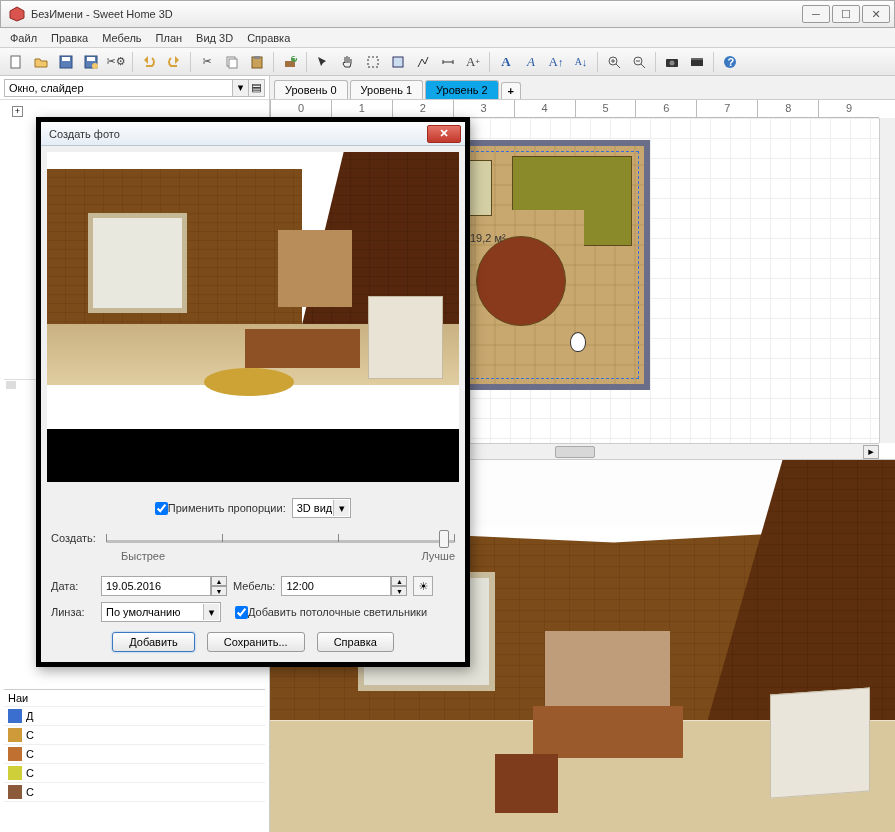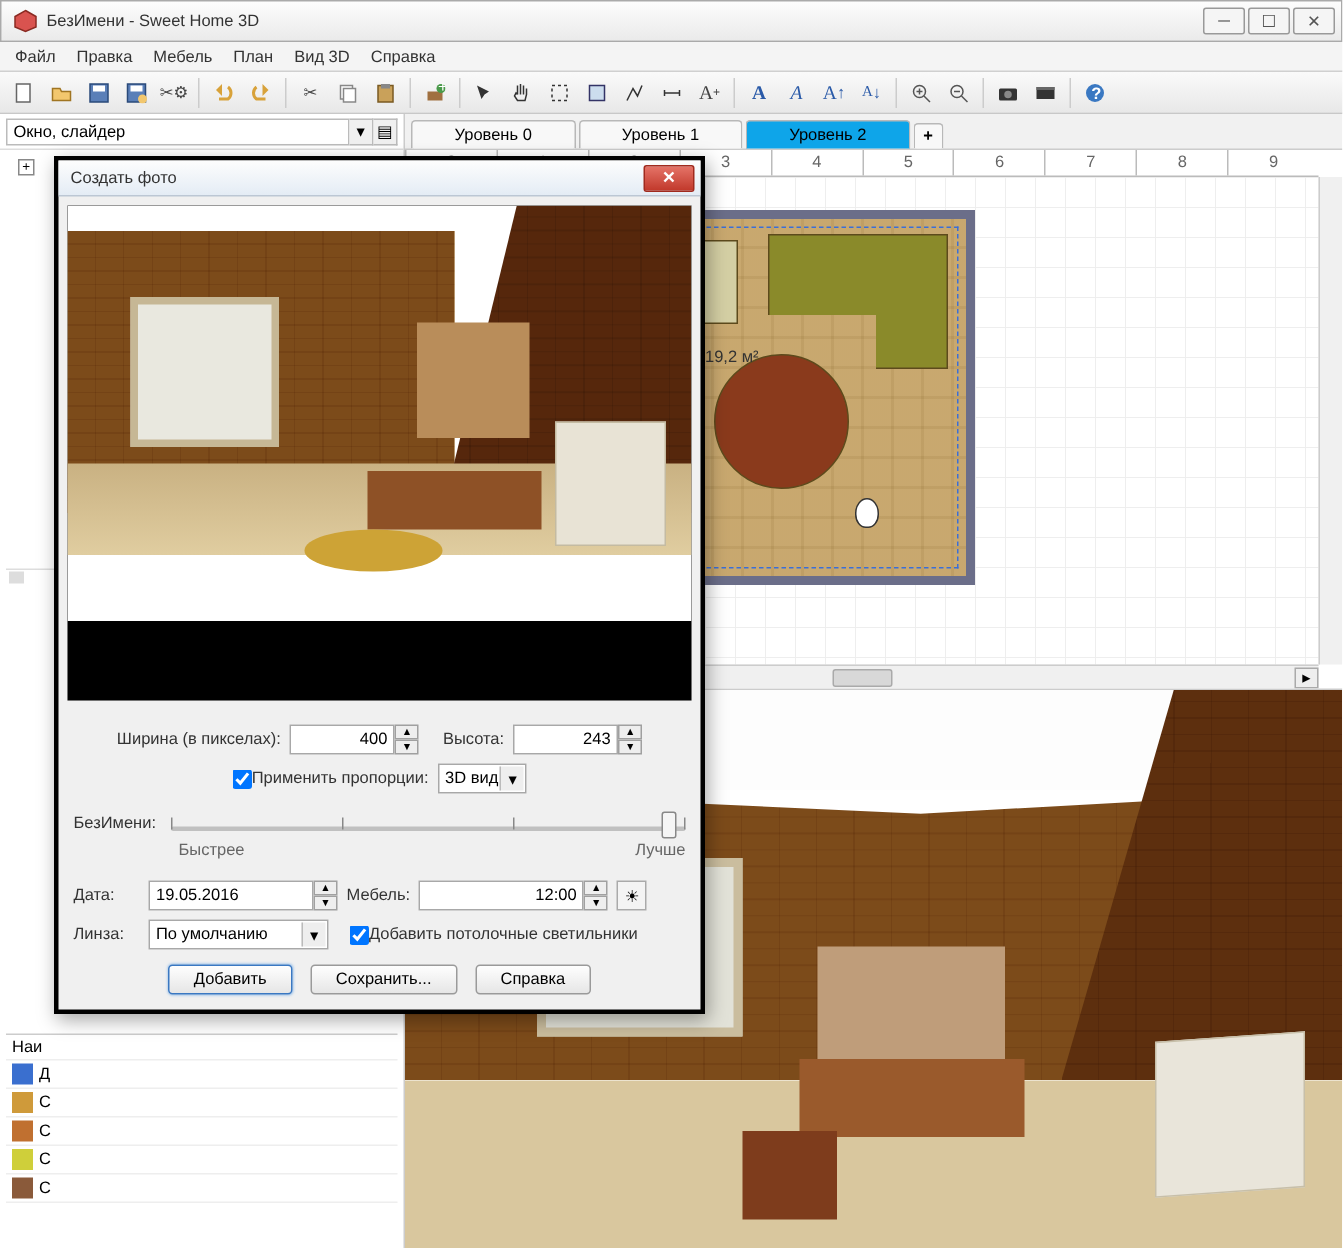--- a/index.html
+++ b/index.html
@@ -32,21 +32,21 @@
 .tree-dd { width: 16px; height: 18px; border: 1px solid #bbb; border-left: none; background: #f0f0f0; display:flex; align-items:center; justify-content:center; }
 .tree-area { flex: 1; overflow: auto; padding: 4px; }
 .tree-node { display: flex; align-items: center; gap: 4px; padding: 2px 0 2px 8px; }
 .tree-expand { width: 11px; height: 11px; border: 1px solid #888; display: flex; align-items: center; justify-content: center; font-size: 9px; line-height: 1; }
 .catalog-labels { margin-top: 300px; border-top: 1px solid #ccc; }
 .catalog-labels .clabel { display:flex; align-items:center; gap:4px; padding: 2px 4px; border-bottom: 1px solid #eee; }
 .cat-icon { width:14px; height:14px; background:#888; }
 
 
 .lvl-tabs { height: 24px; background: #f1f1f1; border-bottom: 1px solid #ccc; display: flex; align-items: flex-end; padding-left: 4px; gap: 2px; }
-.lvl-tab { padding: 3px 28px; border: 1px solid #b8b8b8; border-bottom: none; border-radius: 3px 3px 0 0; background: #f8f8f8; cursor: default; }
+.lvl-tab { padding: 3px 10px; border: 1px solid #b8b8b8; border-bottom: none; border-radius: 3px 3px 0 0; background: #f8f8f8; cursor: default; }
 .lvl-tab.active { background: #0ea5e9; }
 .lvl-add { width: 20px; text-align:center; font-weight: bold; border: 1px solid #b8b8b8; border-bottom:none; border-radius:3px 3px 0 0; background:#f8f8f8; padding: 2px 4px;}
 
 .plan-area { flex: 0 0 360px; position: relative; background: #fff; overflow: hidden; border-bottom: 1px solid #ccc; }
 .ruler-h { position: absolute; top: 0; left: 0; right: 16px; height: 18px; background: #fff; border-bottom: 1px solid #bbb; display: flex; }
 .ruler-h .tick { flex:1; border-left: 1px solid #bbb; text-align: center; color: #666; padding-top:2px; }
 .grid { position: absolute; top: 18px; left: 0; right: 16px; bottom: 16px; background-image: linear-gradient(#eee 1px, transparent 1px), linear-gradient(90deg,#eee 1px, transparent 1px); background-size: 20px 20px; }
 .room { position: absolute; top: 40px; left: 60px; width: 320px; height: 250px; border: 6px solid #6b6e89; background: repeating-linear-gradient(0deg,#e2cfa8 0 18px,#d8c49a 18px 20px), repeating-linear-gradient(90deg,#e2cfa8 0 18px,#d8c49a 18px 20px); background-blend-mode: multiply;}
 .room::after { content:""; position:absolute; inset: 6px; outline: 1px dashed #3a6fd8; }
 .room .furn { position:absolute; background:#8a7430; border:1px solid #5d4a1c; }
@@ -63,21 +63,21 @@
 .view3d .brick { position:absolute; top:18%; left:0; right:0; bottom:30%; background: repeating-linear-gradient(0deg,#b28a52 0 10px,#a67c44 10px 11px), repeating-linear-gradient(90deg,#b28a52 0 24px,#a67c44 24px 25px); background-blend-mode: multiply; clip-path: polygon(0 0, 55% 8%, 100% 0, 100% 100%, 0 100%);}
 .view3d .brick-right { position:absolute; top:0; right:0; width:30%; bottom:30%; background: repeating-linear-gradient(0deg,#9a6d3c 0 10px,#8d6133 10px 11px), repeating-linear-gradient(90deg,#9a6d3c 0 24px,#8d6133 24px 25px); background-blend-mode: multiply; clip-path: polygon(40% 0, 100% 0, 100% 100%, 0 100%);}
 .view3d .floor { position:absolute; left:0; right:0; bottom:0; height:30%; background:#d9c79e; clip-path: polygon(0 0, 100% 0, 100% 100%, 0 100%);}
 .view3d .window { position:absolute; top:30%; left:14%; width:22%; height:32%; background:#e2e2d8; border: 6px solid #cabd9e; }
 .view3d .desk { position:absolute; bottom:20%; left:42%; width:24%; height:14%; background:#9a5a2c; }
 .view3d .shelf { position:absolute; bottom:34%; left:44%; width:20%; height:20%; background:#bf9d7a; }
 .view3d .chair { position:absolute; bottom:10%; right:4%; width:16%; height:28%; background:#e9e5da; border:1px solid #c7bfa9; transform: skewY(-4deg);}
 .view3d .stool { position:absolute; bottom:5%; left:36%; width:10%; height:16%; background:#7e3c1c; }
 
 
-.modal { position:absolute; top: 104px; left: 36px; width: 434px; border: 3px solid #000000; background: #f0f0f0; box-shadow: 2px 4px 12px rgba(0,0,0,0.35); }
+.modal { position:absolute; top: 117px; left: 36px; width: 434px; border: 5px solid #000000; background: #f0f0f0; box-shadow: 2px 4px 12px rgba(0,0,0,0.35); }
 .modal .mtitle { height: 24px; background: linear-gradient(#fdfdfd,#e4ecf5); display:flex; align-items:center; padding: 0 4px; border-bottom:1px solid #bcc7d4;}
 .modal .mtitle span { flex:1; padding-left:4px; color:#333; }
 .modal .mclose { width: 34px; height: 18px; background: linear-gradient(#e57368,#c1392b); border: 1px solid #a02a1e; border-radius:2px; color:#fff; display:flex; align-items:center; justify-content:center; font-weight:bold; }
 .modal .preview { height: 330px; margin: 6px; background: #000; position:relative; overflow:hidden;}
 .modal .preview .pv-top { position:absolute; inset:0; background:#fff;}
 .modal .preview .pv-room { position:absolute; top:0; left:0; right:0; bottom:16%; }
 .modal .preview .pv-brick-l { position:absolute; top:6%; left:0; width:62%; bottom:26%; background: repeating-linear-gradient(0deg,#b28a52 0 8px,#a67c44 8px 9px), repeating-linear-gradient(90deg,#b28a52 0 18px,#a67c44 18px 19px); background-blend-mode:multiply;}
 .modal .preview .pv-brick-r { position:absolute; top:0; right:0; width:40%; bottom:26%; background: repeating-linear-gradient(0deg,#946438 0 8px,#855930 8px 9px), repeating-linear-gradient(90deg,#946438 0 18px,#855930 18px 19px); background-blend-mode:multiply; clip-path: polygon(30% 0,100% 0,100% 100%,0 100%);}
 .modal .preview .pv-floor { position:absolute; left:0; right:0; bottom:16%; height:22%; background: linear-gradient(#c9b182,#e0cda0);}
 .modal .preview .pv-window { position:absolute; top:22%; left:10%; width:24%; height:36%; background:#e9e8df; border:5px solid #c6b795;}
@@ -381,50 +381,32 @@
       <div class="pv-window"></div>
       <div class="pv-shelf"></div>
       <div class="pv-desk"></div>
       <div class="pv-chair"></div>
       <div class="pv-blob"></div>
     </div>
     <div class="pv-blackbar"></div>
   </div>
   <div class="form">
     <div class="row" style="justify-content:center;">
-      <label>Ширина (в пикселах):</label>
-      <div class="spinner">
-        <input value="400" style="">
-        <div class="spinbtns">
-            <button>▲</button>
-            <button>▼</button>
-          </div>
-      </div>
-      <label style="margin-left:10px;">Высота:</label>
-      <div class="spinner">
-        <input value="243" style="">
-        <div class="spinbtns">
-            <button>▲</button>
-            <button>▼</button>
-          </div>
-      </div>
-    </div>
-    <div class="row" style="justify-content:center;">
       <div class="cb">
         <input type="checkbox" checked="" style="">
         <label>Применить пропорции:</label>
       </div>
       <div class="combo">
         <span>3D вид</span>
           <div class="dd">▾</div>
       </div>
     </div>
 
     <div class="slider-row">
-      <label>БезИмени:</label>
+      <label>Создать:</label>
       <div class="slider">
         <div class="track"></div>
         <div class="ticks">
             <span></span>
             <span></span>
             <span></span>
             <span></span>
           </div>
         <div class="thumb"></div>
       </div>
@@ -438,21 +420,21 @@
       <label style="width:44px;">Дата:</label>
       <div class="spinner" style="flex:0 0 auto;justify-content:flex-end;">
         <input style="width: 110px; text-align: left;" value="19.05.2016">
         <div class="spinbtns">
             <button>▲</button>
             <button>▼</button>
           </div>
       </div>
       <label>Мебель:</label>
       <div class="spinner">
-        <input style="width: 110px; text-align: right;" value="12:00">
+        <input style="width: 110px; text-align: left;" value="12:00">
         <div class="spinbtns">
             <button>▲</button>
             <button>▼</button>
           </div>
       </div>
       <div class="sun-btn">☀</div>
     </div>
 
     <div class="row">
       <label style="width:44px;">Линза:</label>

